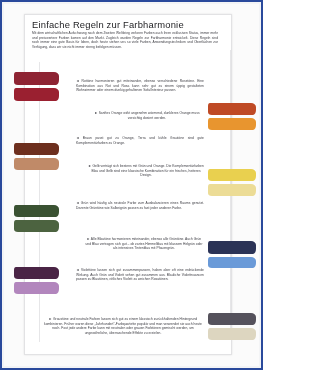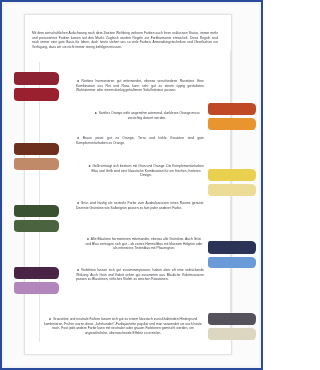--- a/index.html
+++ b/index.html
@@ -80,20 +80,21 @@
 <body>
 
 <div id="frame">
   <div id="backdrop"></div>
 
   <div id="page"></div>
 
   <div class="vrule" id="vrule-left"></div>
   <div class="vrule" id="vrule-right"></div>
 
+  <h1 id="title">Einfache Regeln zur Farbharmonie</h1>
   <p id="intro">Mit dem wirtschaftlichen Aufschwung nach dem Zweiten Weltkrieg verloren Farben auch ihren exklusiven Status, immer mehr und preiswertere Farben kamen auf den Markt. Zugleich wurden Regeln zur Farbharmonie entwickelt. Diese Regeln sind noch immer eine gute Basis für Ideen, doch heute stehen uns so viele Farben, Anwendungstechniken und Obertlächen zur Verfügung, dass wir sie nicht immer streng befolgen müssen.</p>
 
   <p class="note n1">◄ Rottöne harmonieren gut miteinander, ebenso verschiedene Rosetöne. Eine Kombination aus Rot und Rosa kann sehr gut zu einem üppig gestalteten Wohnzimmer oder einem dunkig gehaltenen Sofa/Interieur passen.</p>
   <p class="note n2">► Sanftes Orange wirkt angenehm wärmend, dunkleres Orange muss vorsichtig dosiert werden.</p>
   <p class="note n3">◄ Braun passt gut zu Orange, Terra und kühle Grautöne sind gute Komplementärfarben zu Orange.</p>
   <p class="note n4">► Gelb verträgt sich bestens mit Grün und Orange. Die Komplementärfarben Blau und Gelb sind eine klassische Kombination für ein frisches, heiteres Design.</p>
   <p class="note n5">◄ Grün wird häufig als neutrale Farbe zum Ausbalancieren eines Raums genutzt. Dezente Grüntöne wie Salbeigrün passen zu fast jeder anderen Farbe.</p>
   <p class="note n6">► Alle Blautöne harmonieren miteinander, ebenso alle Grüntöne. Auch Grün und Blau vertragen sich gut – ob zartes Himmelblau mit blassem Helgrün oder als intensives Tintenblau mit Pfauengrün.</p>
   <p class="note n7">◄ Violettöne lassen sich gut zusammenpassen, haben aber oft eine erdrückende Wirkung. Auch Grün und Violett sehen gut zusammen aus. Blauliche Violettnuancen passen zu Blautönen, rötliches Violett zu weichen Rosatönen.</p>
   <p class="note n8">► Graustöne und neutrale Farben lassen sich gut zu einem klassisch zurückhaltenden Hintergrund kombinieren. Früher waren diese „Jahrhundert“-Farbquartette populär und man verwendet sie auch heute noch. Fast jede andere Farbe kann mit neutralen oder grauen Farbtönen gemischt werden, um ungewöhnliche, überraschende Effekte zu erzielen.</p>

